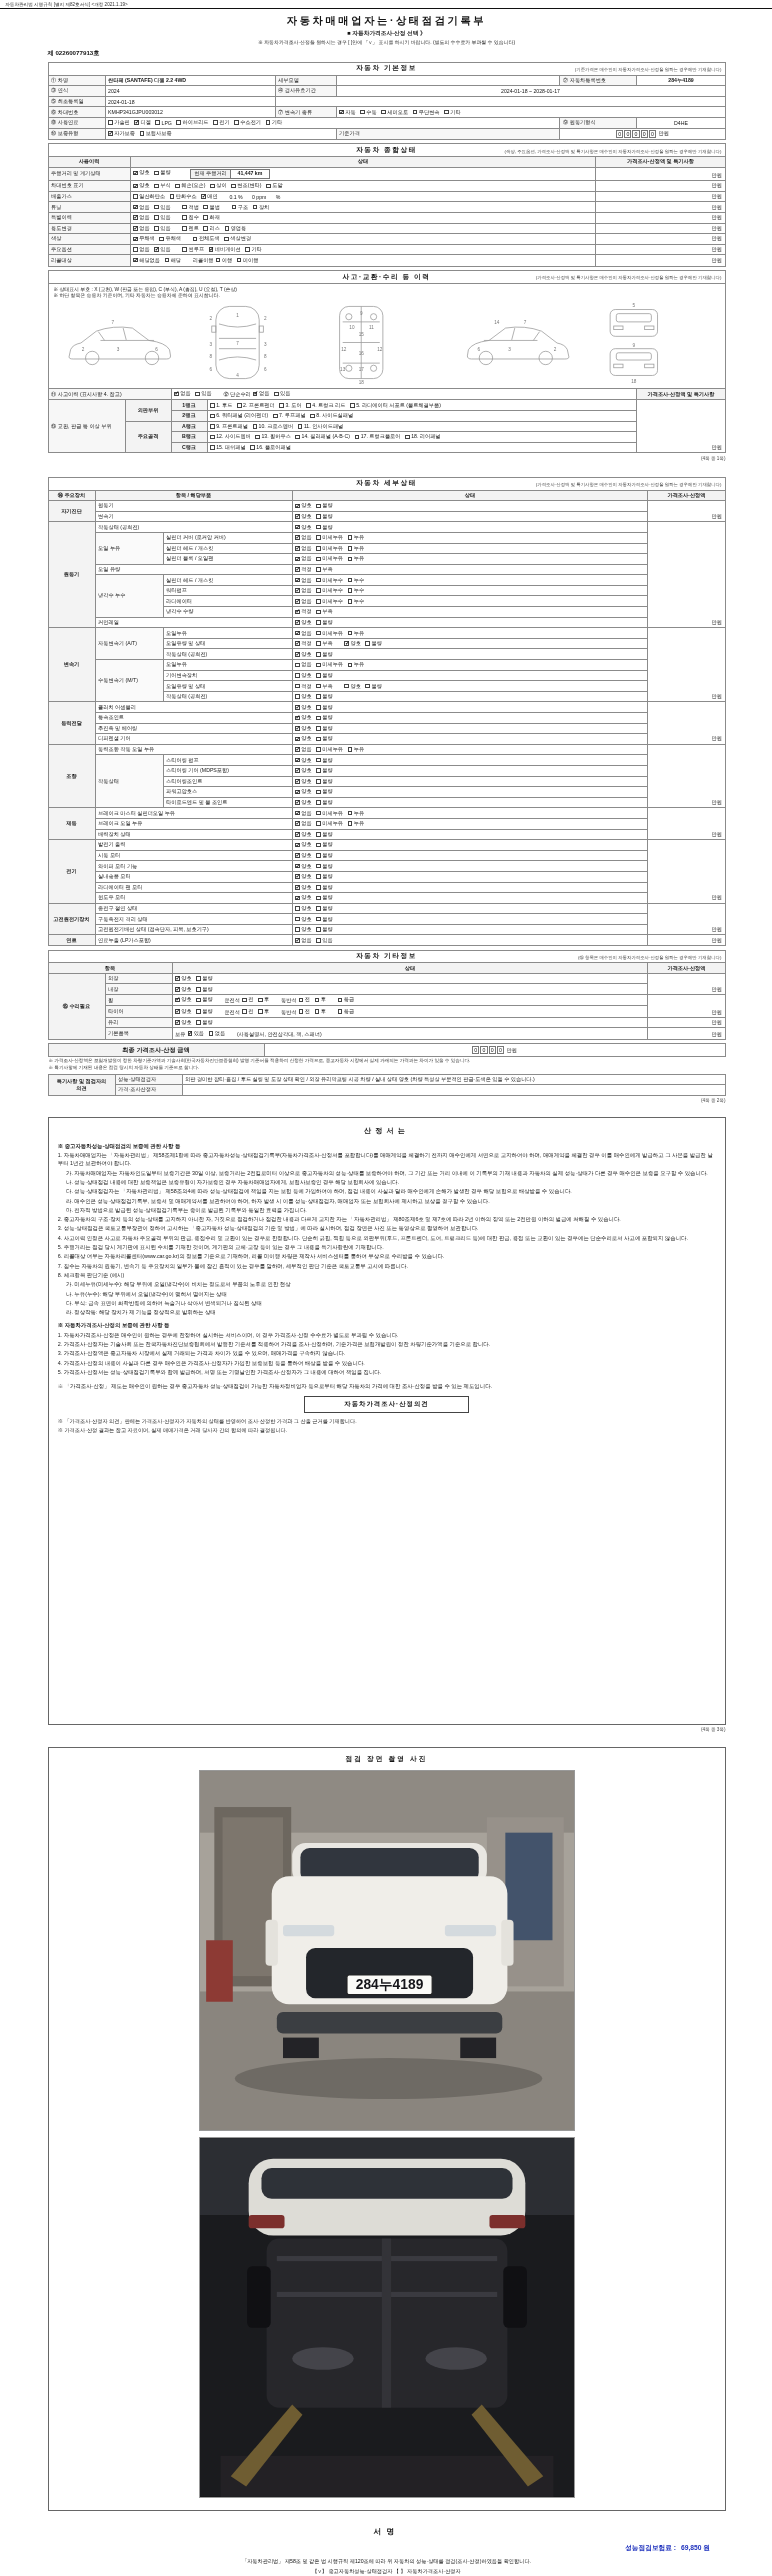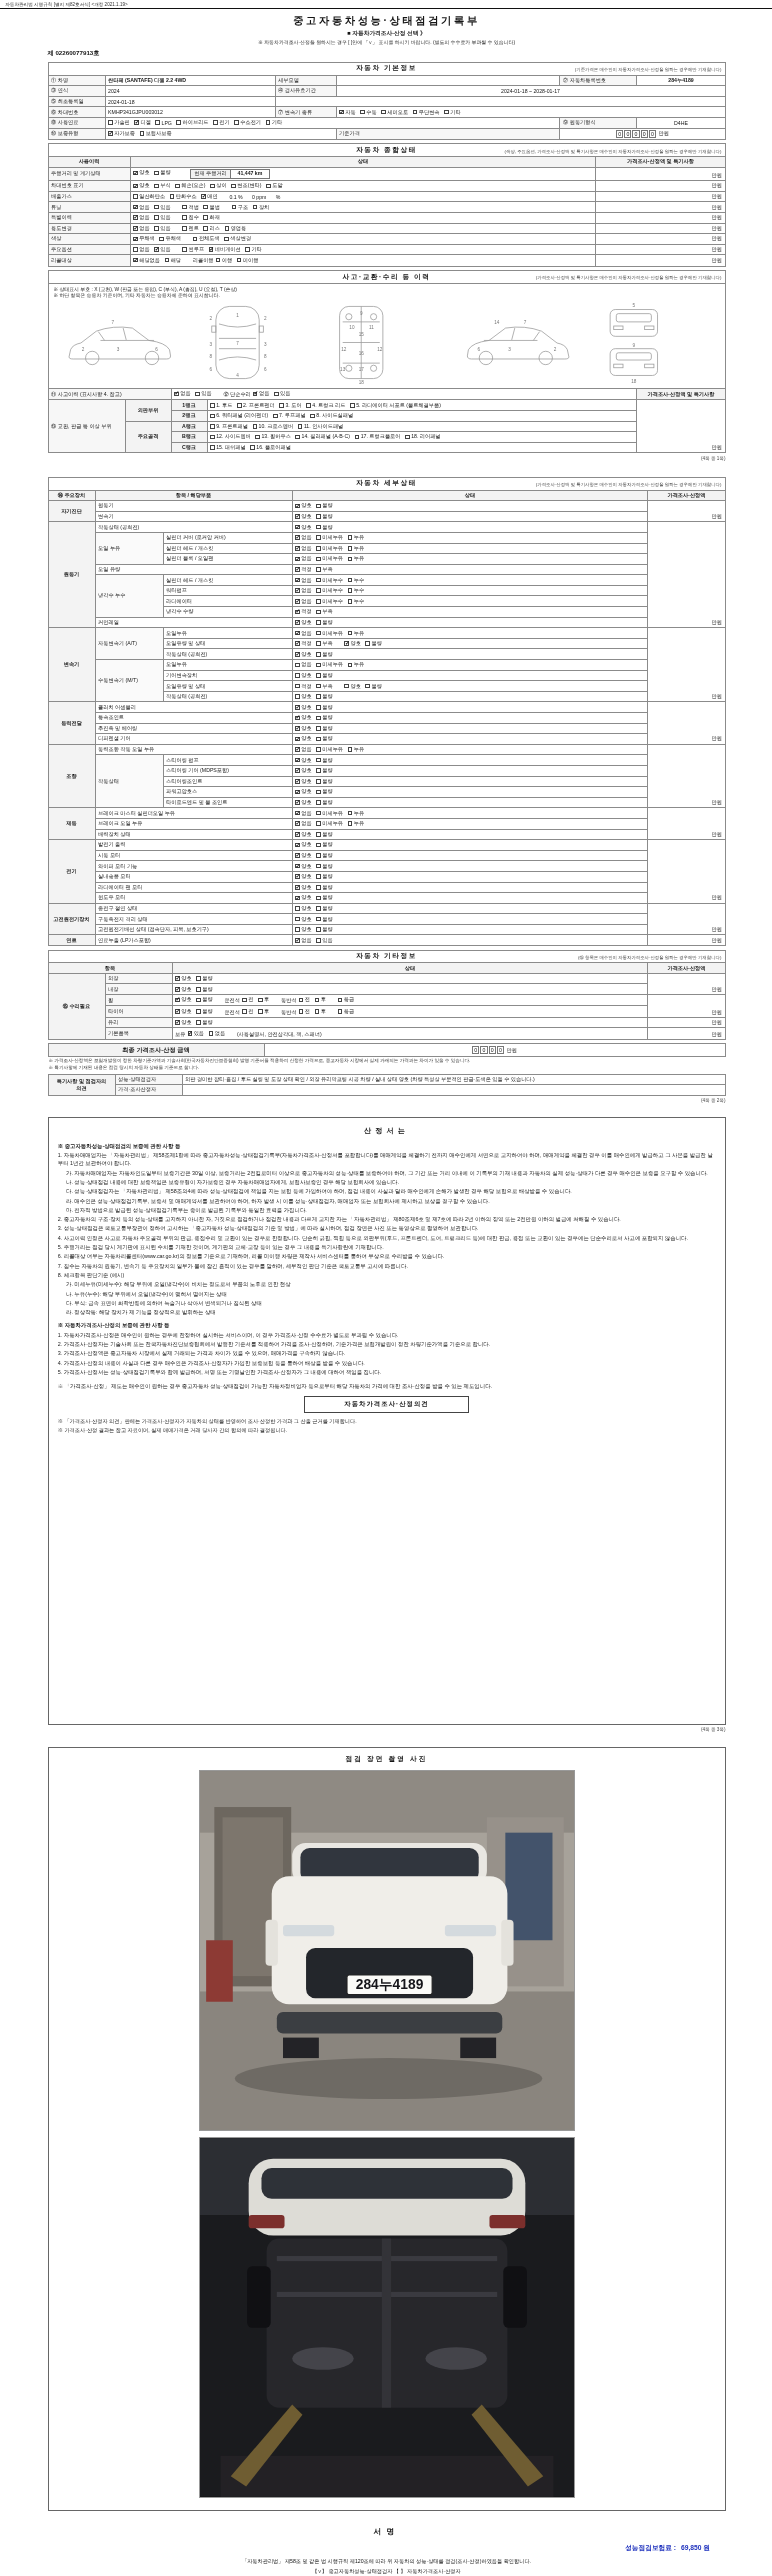--- a/index.html
+++ b/index.html
@@ -61,21 +61,21 @@
 .fee .fee-label{margin-right:3.1px}
 .sign-line{text-align:center;font-size:5.2px;margin:2.6px 0;color:#111}
 </style>
 </head>
 <body>
 
 <div class="page pg1">
   <div class="formref">자동차관리법 시행규칙 [별지 제82호서식] &lt;개정 2021.1.19&gt;</div>
   <div class="topline"></div>
   <div class="content">
-    <div class="doc-title">중고자동차성능·상태점검기록부</div>
+    <div class="doc-title">자동차매매업자는·상태점검기록부</div>
     <div class="doc-sub">■ 자동차가격조사·산정 선택 》</div>
     <div class="doc-select">※ 자동차가격조사·산정을 원하시는 경우 [ ]안에 「∨」 표시를 하시기 바랍니다. (별도의 수수료가 부과될 수 있습니다)</div>
     <div class="doc-no">제 02260077913호</div>
 
     <table class="tbl">
       <colgroup>
           <col style="width:57px">
           <col style="width:170px">
           <col style="width:61px">
           <col>

